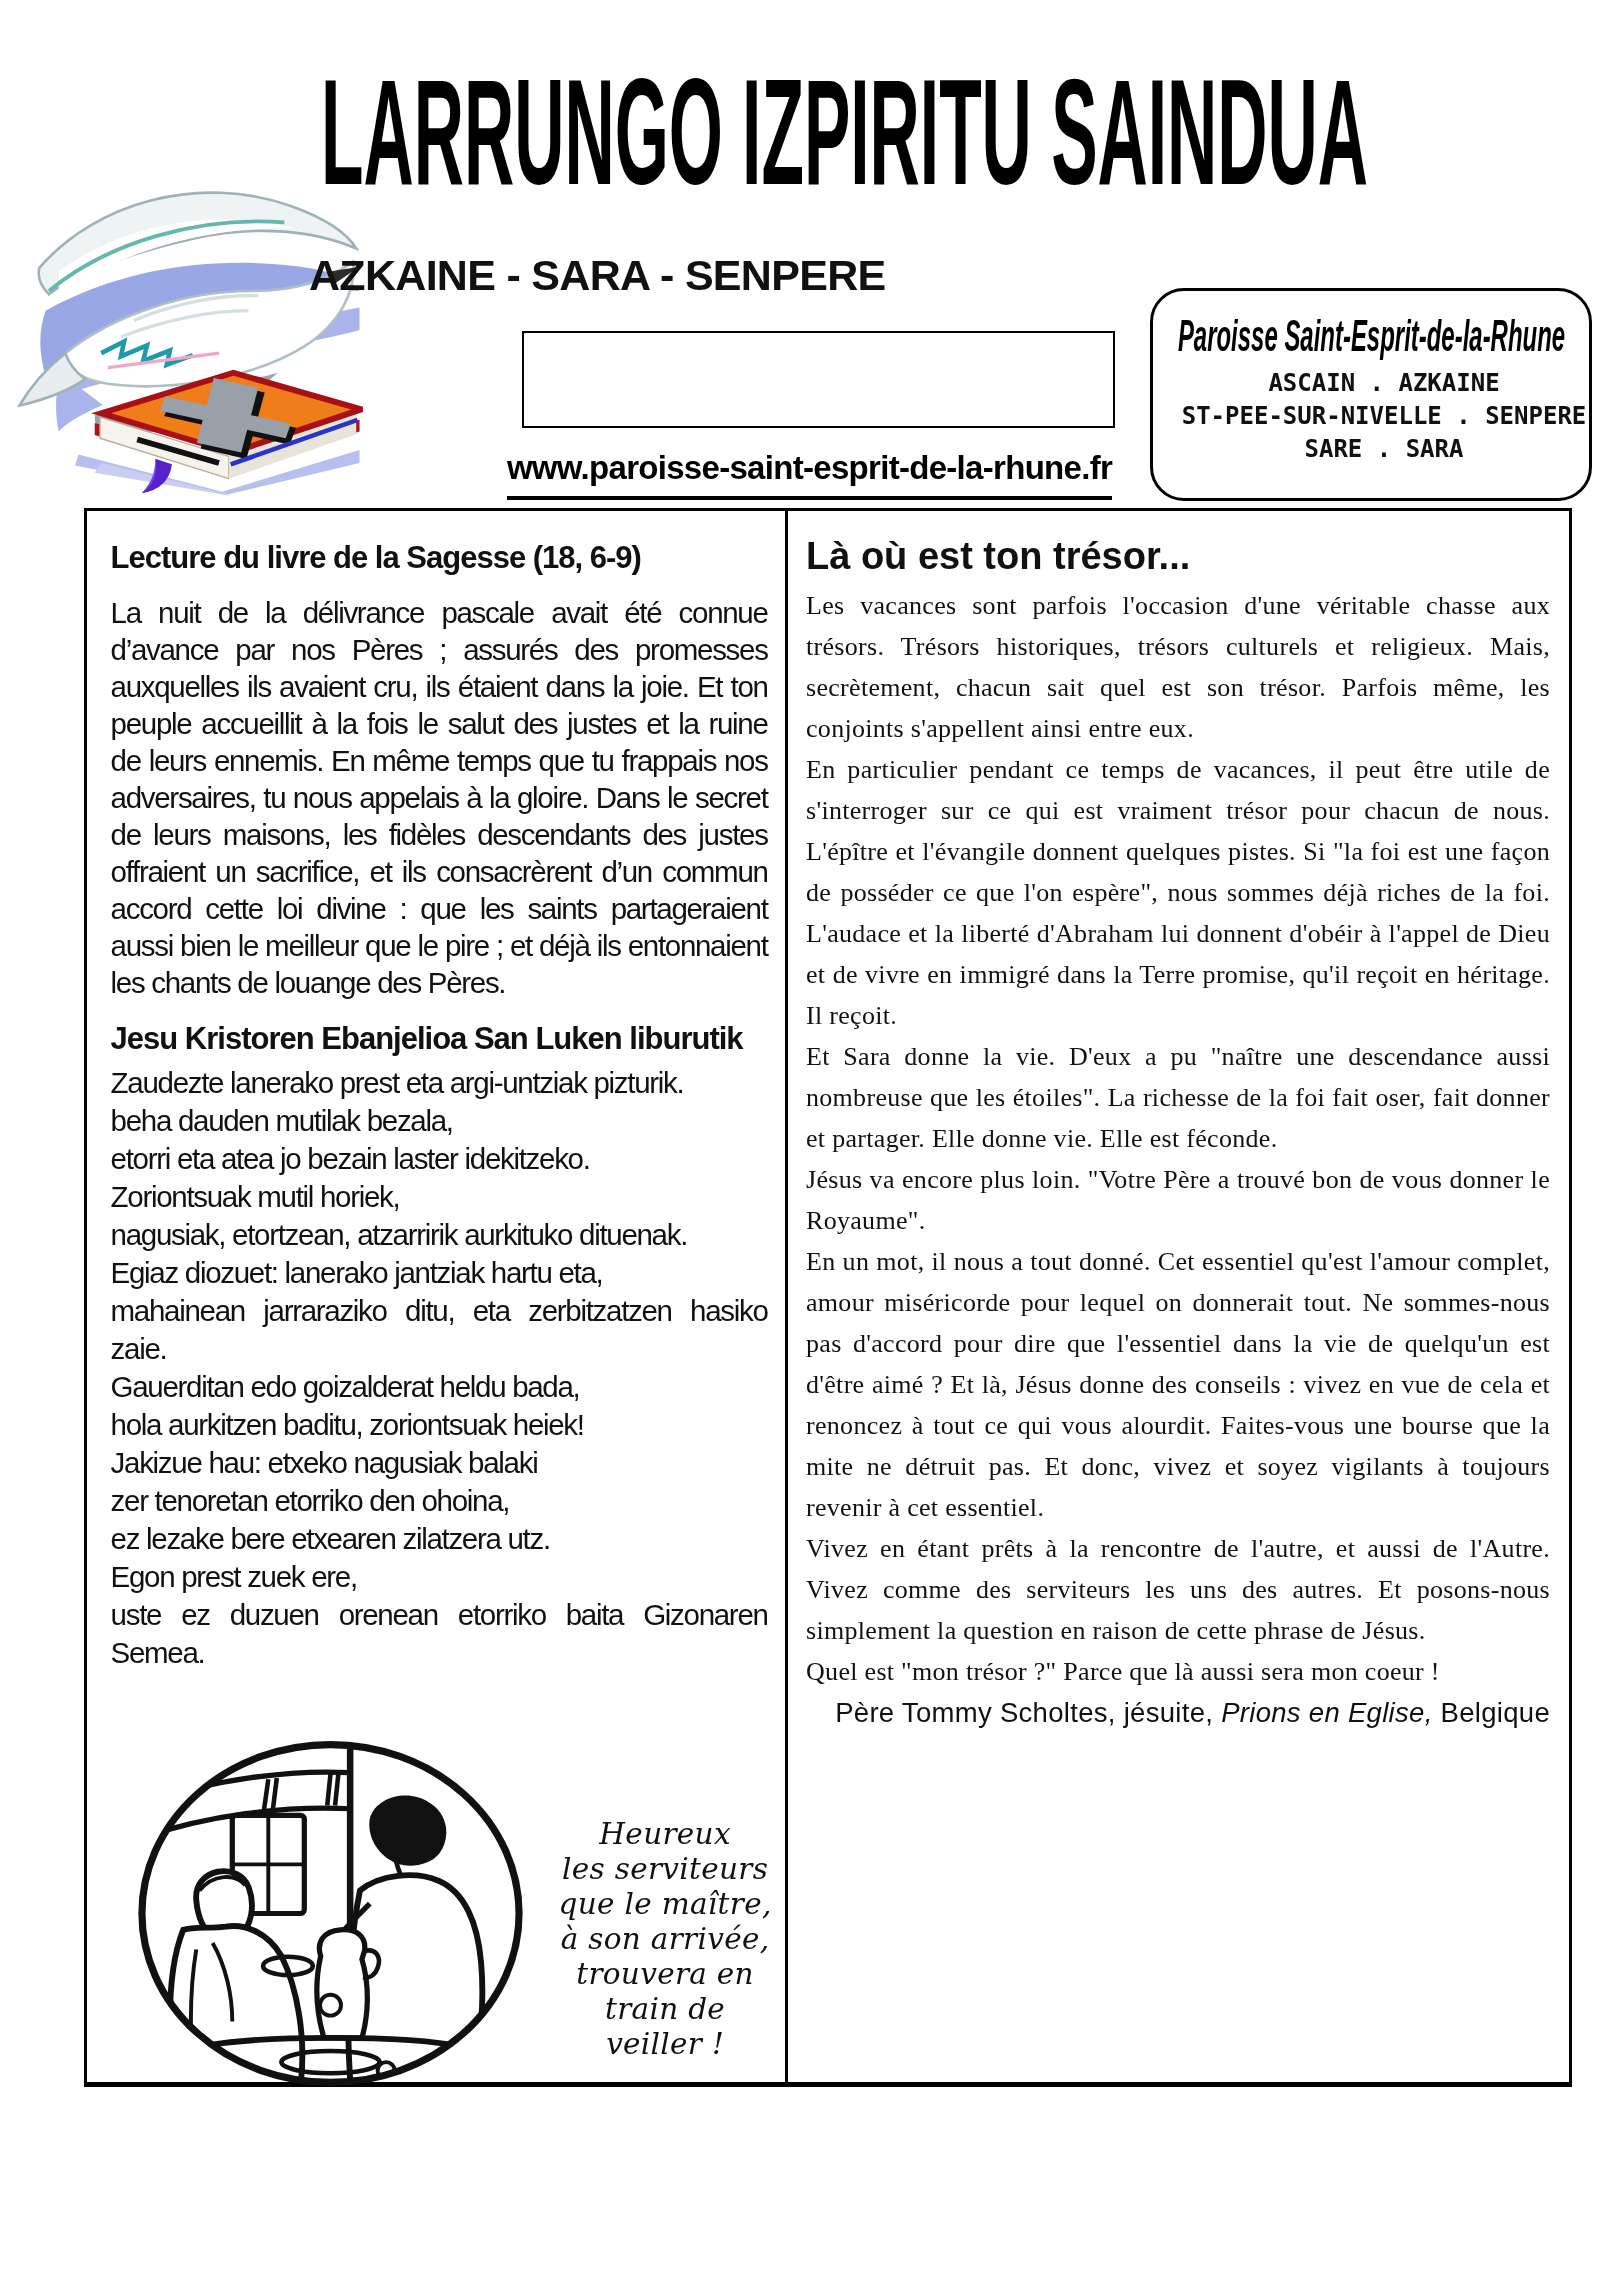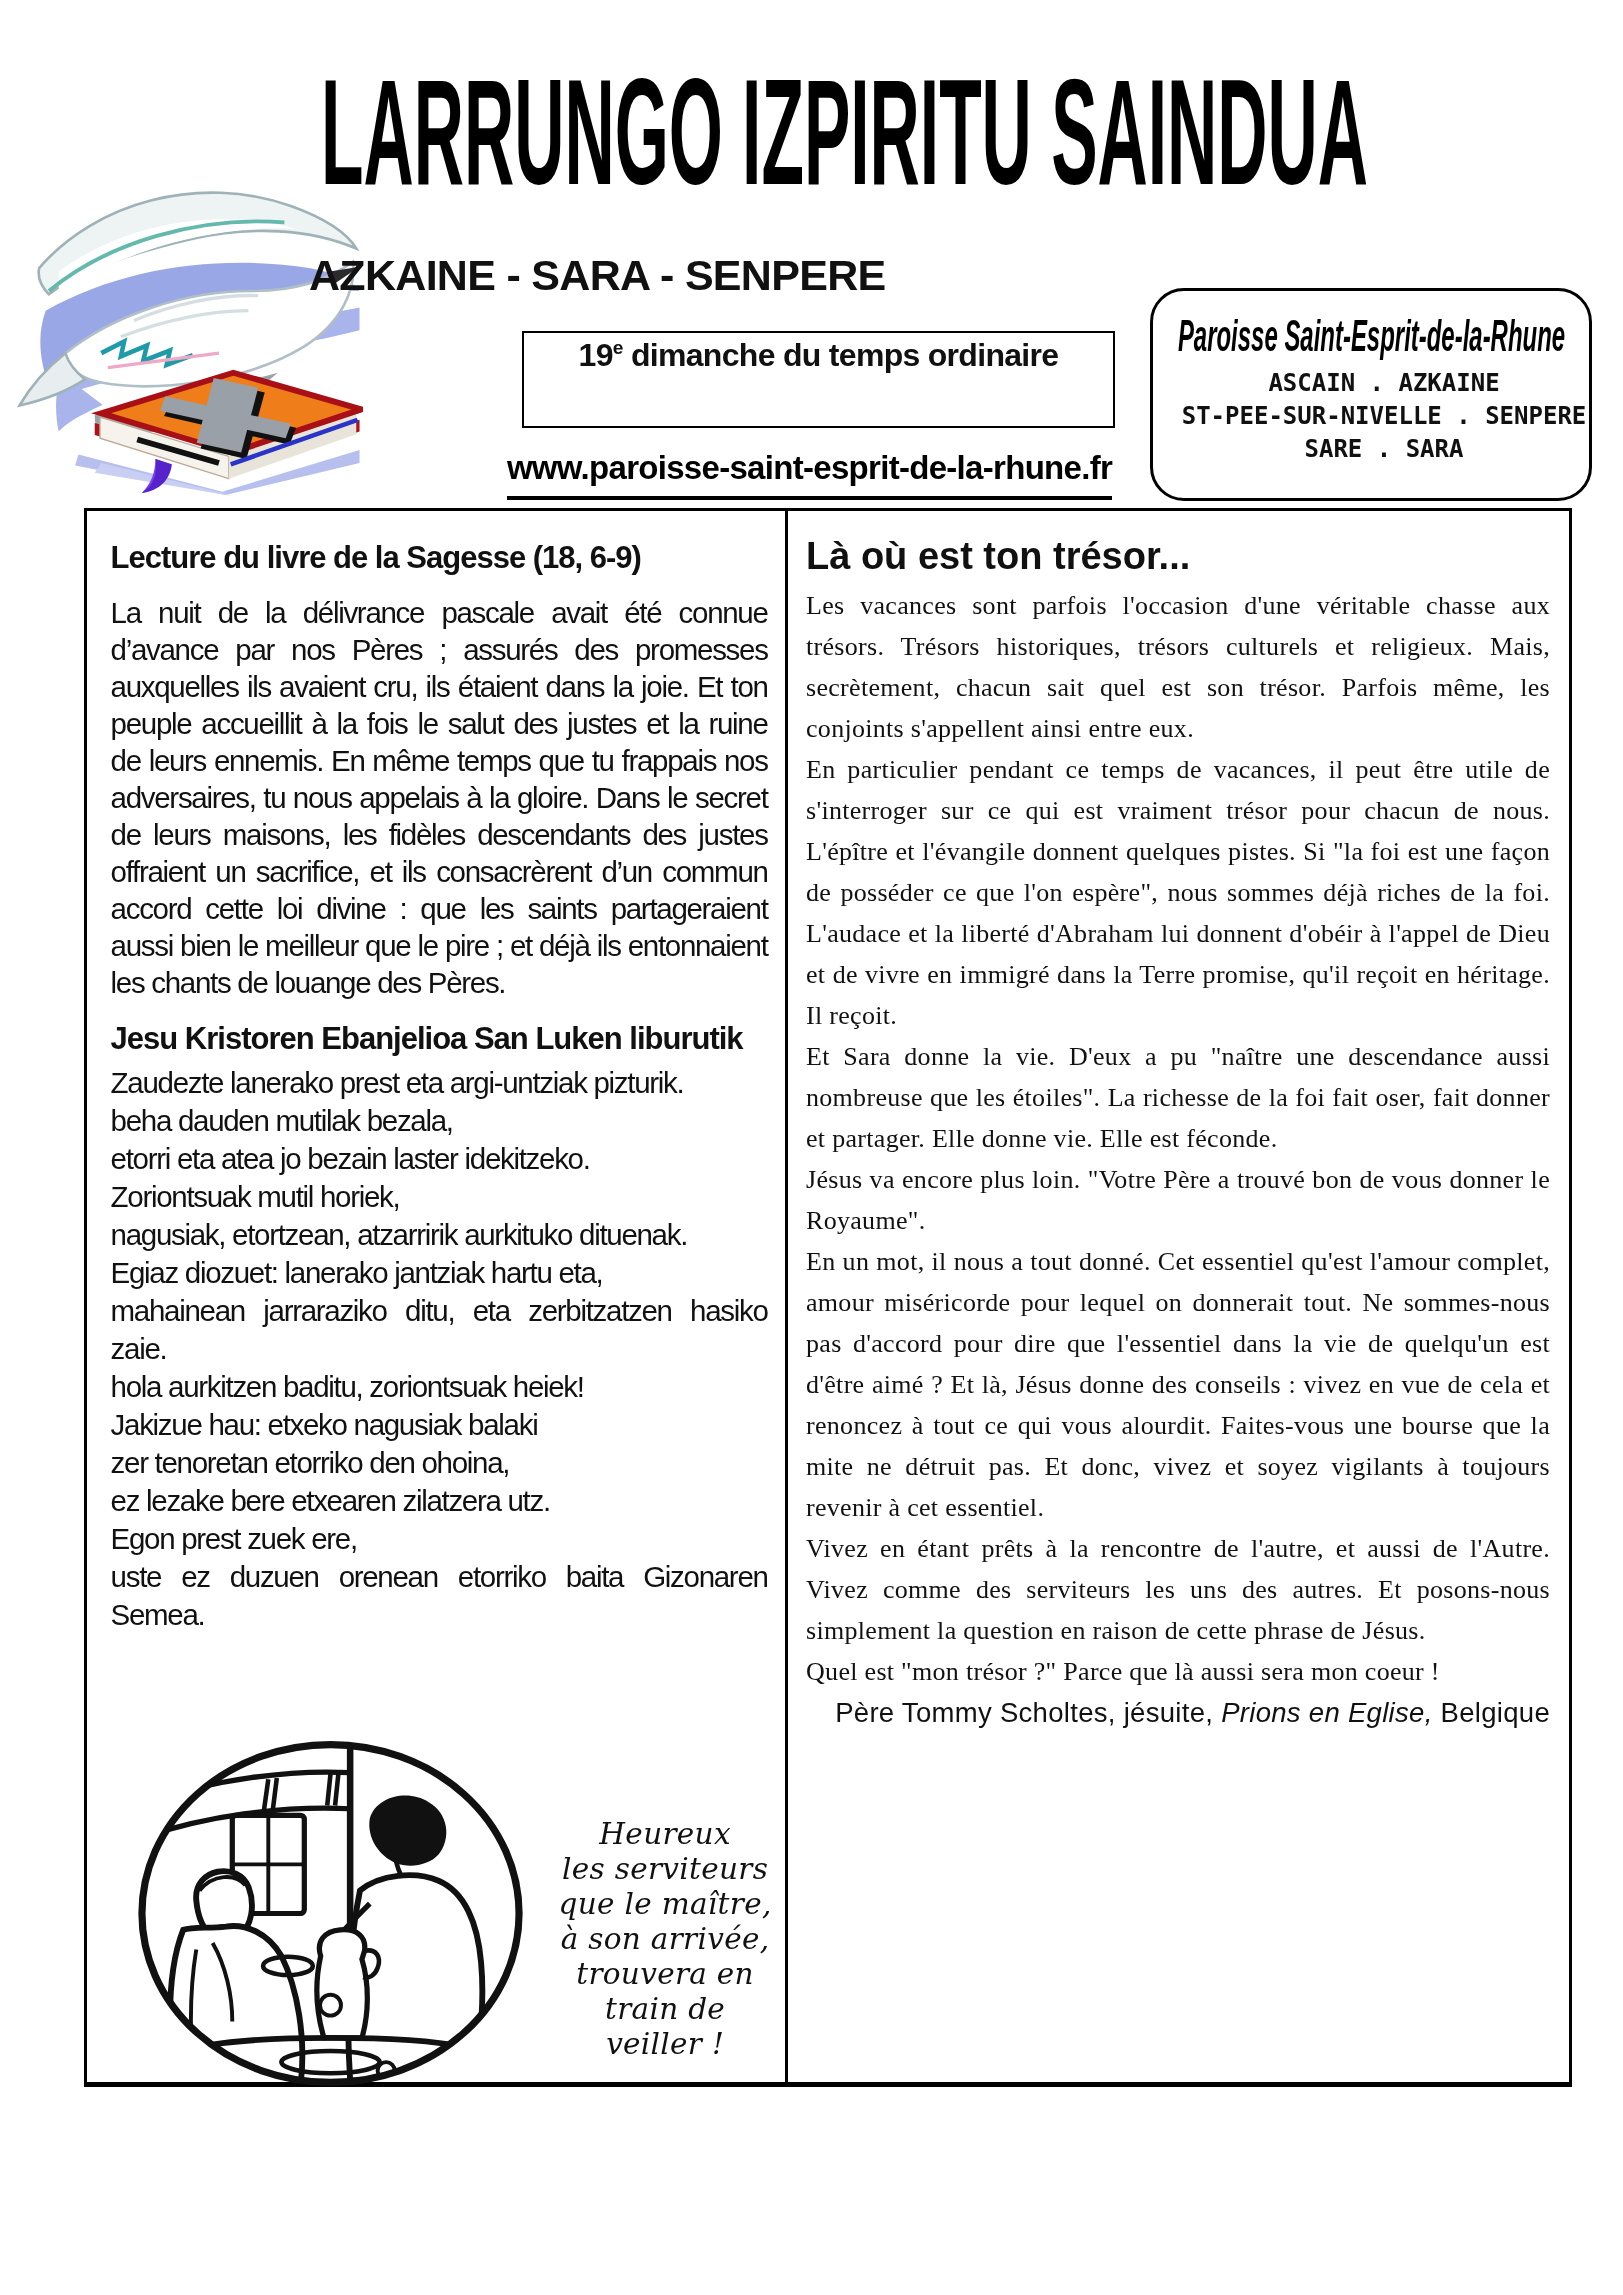--- a/index.html
+++ b/index.html
@@ -102,21 +102,20 @@
     <path d="M322,338 L390,353 L364,452 L296,437 Z" fill="#9aa0a8"></path>
     <path d="M255,470 C250,495 235,510 212,514 C228,497 232,483 233,462 Z" fill="#7a3df2"></path>
     <path d="M233,462 C236,486 230,503 212,514 C240,510 255,494 258,470 Z" fill="#5522cc"></path>
     <path d="M348,470 L542,402" stroke="#2a35c8" stroke-width="7" fill="none"></path>
   </g>
 </svg>
 
 <div class="subtitle">AZKAINE - SARA - SENPERE</div>
 
 <div class="date-box">
-  <div class="l2"><span>19</span><sup>e</sup><span> dimanche du temps ordinaire</span></div>
 </div>
 
 <div class="url-row">
   <a href="#">www.paroisse-saint-esprit-de-la-rhune.fr</a>
 </div>
 
 <div class="parish-box">
   <svg width="399" height="63" viewBox="0 0 610 64" preserveAspectRatio="none" style="margin-top:10.5px">
     <text x="305" y="50" text-anchor="middle" font-weight="bold" font-style="italic" font-size="46" textLength="592" lengthAdjust="spacingAndGlyphs">Paroisse Saint-Esprit-de-la-Rhune</text>
   </svg>
@@ -135,20 +134,21 @@
     <div class="reading-body">La nuit de la délivrance pascale avait été connue d’avance par nos Pères ; assurés des promesses auxquelles ils avaient cru, ils étaient dans la joie. Et ton peuple accueillit à la fois le salut des justes et la ruine de leurs ennemis. En même temps que tu frappais nos adversaires, tu nous appelais à la gloire. Dans le secret de leurs maisons, les fidèles descendants des justes offraient un sacrifice, et ils consacrèrent d’un commun accord cette loi divine : que les saints partageraient aussi bien le meilleur que le pire ; et déjà ils entonnaient les chants de louange des Pères.</div>
     <div class="h gospel-h">Jesu Kristoren Ebanjelioa San Luken liburutik</div>
     <div class="gospel-lines">
       <div>Zaudezte lanerako prest eta argi-untziak pizturik.</div>
       <div>beha dauden mutilak bezala,</div>
       <div>etorri eta atea jo bezain laster idekitzeko.</div>
       <div>Zoriontsuak mutil horiek,</div>
       <div>nagusiak, etortzean, atzarririk aurkituko dituenak.</div>
       <div>Egiaz diozuet: lanerako jantziak hartu eta,</div>
       <div>mahainean jarraraziko ditu, eta zerbitzatzen hasiko zaie.</div>
+      <div>Gauerditan edo goizalderat heldu bada,</div>
       <div>hola aurkitzen baditu, zoriontsuak heiek!</div>
       <div>Jakizue hau: etxeko nagusiak balaki</div>
       <div>zer tenoretan etorriko den ohoina,</div>
       <div>ez lezake bere etxearen zilatzera utz.</div>
       <div>Egon prest zuek ere,</div>
       <div>uste ez duzuen orenean etorriko baita Gizonaren Semea.</div>
     </div>
 
     <svg class="illus" viewBox="0 0 600 530">
       <defs>

